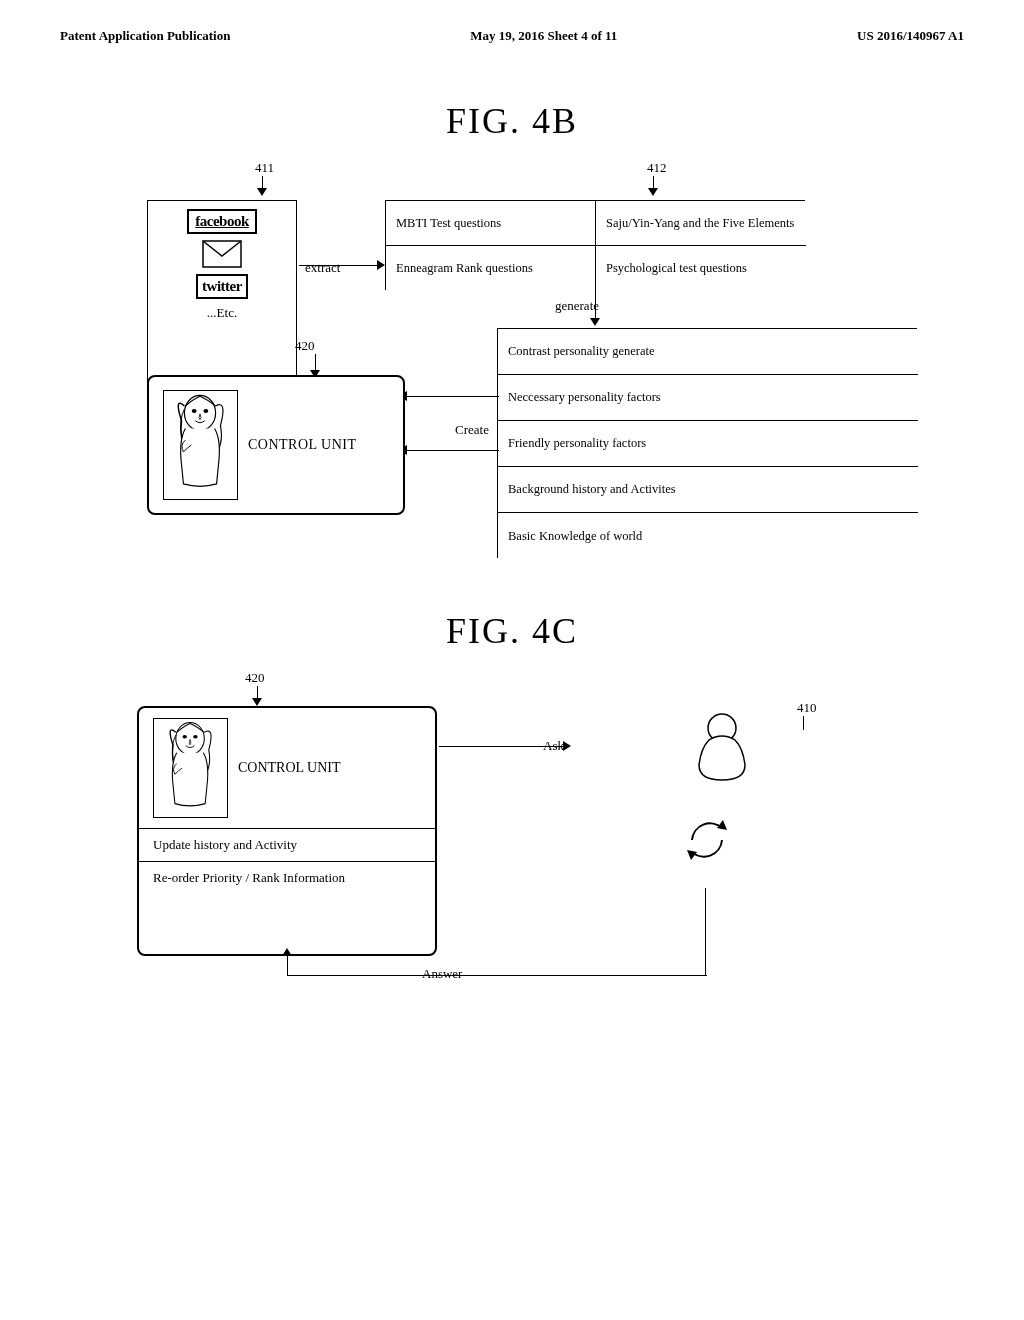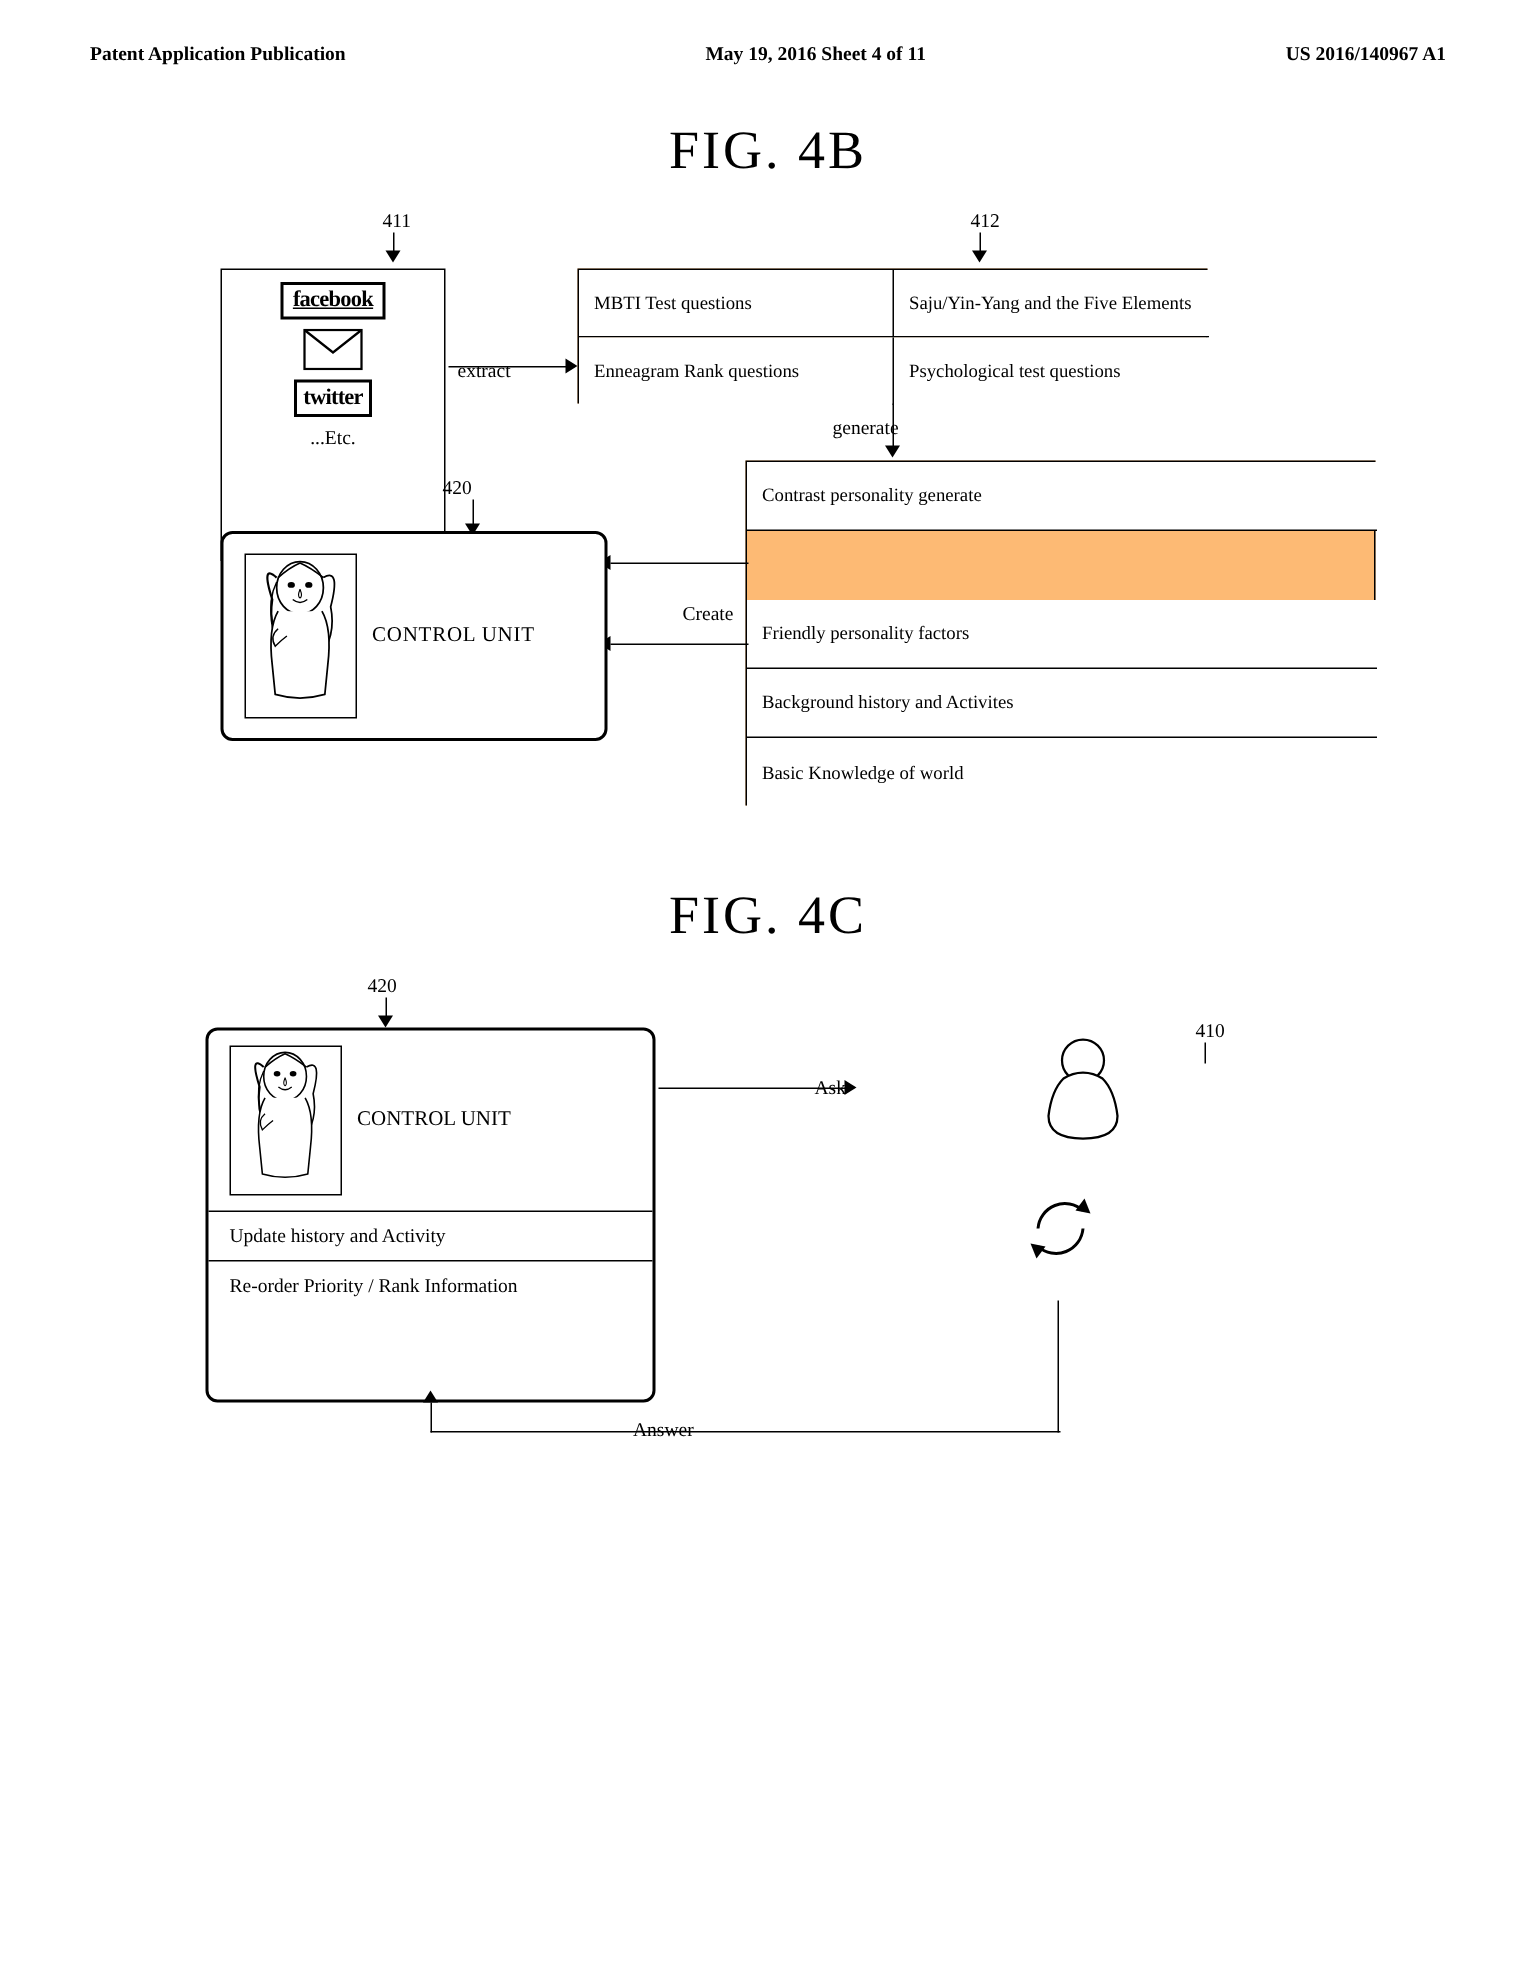--- a/index.html
+++ b/index.html
@@ -105,21 +105,21 @@
       font-size: 12.5px;
       padding: 4px 10px;
       display: flex;
       align-items: center;
     }
 
     
     .group-border {
       position: absolute;
       border: 1.5px solid #000;
-      background: #fdba74;
+      background: #f97316;
     }
 
     .fig4b-section {
       padding: 0 60px;
       margin-bottom: 30px;
     }
     .fig4c-section {
       padding: 0 60px;
     }
 
@@ -179,21 +179,21 @@
   </style>
 </head>
 <body>
 
 <div class="patent-header">
   <span>Patent Application Publication</span>
   <span>May 19, 2016   Sheet 4 of 11</span>
   <span>US 2016/140967 A1</span>
 </div>
 
-<div style="margin-top: 25px;" class="fig4b-section">
+<div style="margin-top: 46px;" class="fig4b-section">
   <div class="fig-title">FIG.  4B</div>
 
   <div class="fig4b-container">
 
     <span class="label-num" style="left: 178px; top: 0px;">411</span>
 
     <div class="vline" style="left: 185px; top: 16px; height: 14px;"></div>
 
     <div class="arrowhead-down" style="left: 180px; top: 28px;"></div>
 
@@ -241,20 +241,23 @@
     <div class="vline" style="left: 518px; top: 130px; height: 30px;"></div>
     <div class="arrowhead-down" style="left: 513px; top: 158px;"></div>
 
     <span class="label-num" style="left: 700px; top: 170px;">413</span>
     <div class="vline" style="left: 706px; top: 186px; height: 14px;"></div>
     <div class="arrowhead-down" style="left: 701px; top: 198px;"></div>
 
     <div class="group-border" style="left: 420px; top: 168px; width: 420px; height: 230px;">
       <div class="stack-box" style="left: 0; top: 0; width: 420px; height: 46px; border: none; border-bottom: 1px solid #000;">
         <span>Contrast personality generate</span>
+      </div>
+      <div class="stack-box" style="left: 0; top: 46px; width: 420px; height: 46px; border: none; border-bottom: 1px solid #000;">
+        <span>Neccessary personality factors</span>
       </div>
       <div class="stack-box" style="left: 0; top: 92px; width: 420px; height: 46px; border: none; border-bottom: 1px solid #000; align-items: center;">
         <span>Friendly personality factors</span>
       </div>
       <div class="stack-box" style="left: 0; top: 184px; width: 420px; height: 46px; border: none;">
         <span>Basic Knowledge of world</span>
       </div>
       <div class="stack-box" style="left: 0; top: 138px; width: 420px; height: 46px; border: none; border-bottom: 1px solid #000;">
         <span>Background history and Activites</span>
       </div>

